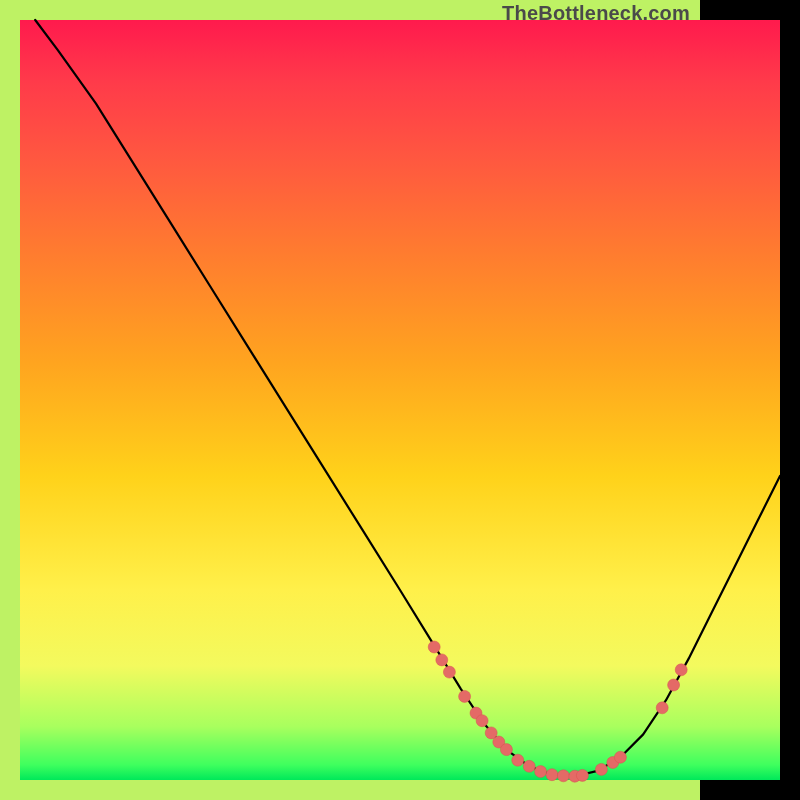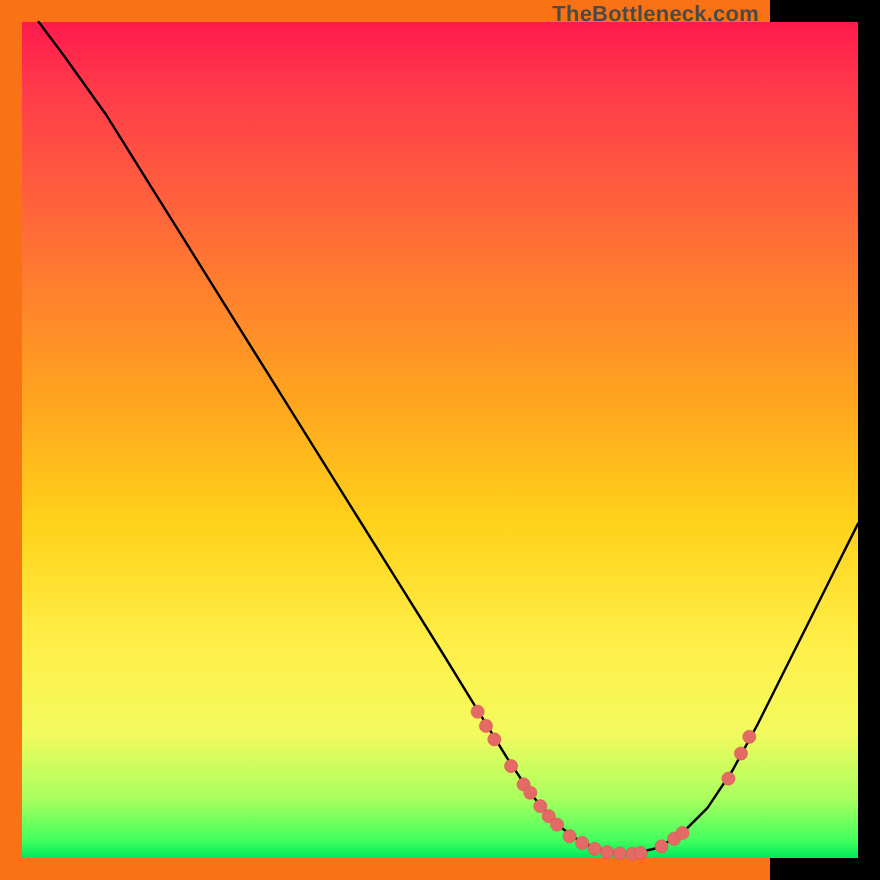--- a/index.html
+++ b/index.html
@@ -8,21 +8,21 @@
     width: 800px;
     height: 800px;
     background: #000;
     overflow: hidden;
     font-family: Arial, Helvetica, sans-serif;
   }
   .frame {
     position: relative;
     width: 700px;
     height: 800px;
-    background: #f97316;
+    background: #bef264;
   }
   .plot-area {
     position: absolute;
     left: 20px;
     top: 20px;
     width: 760px;
     height: 760px;
     
     background: linear-gradient(
       to bottom,

